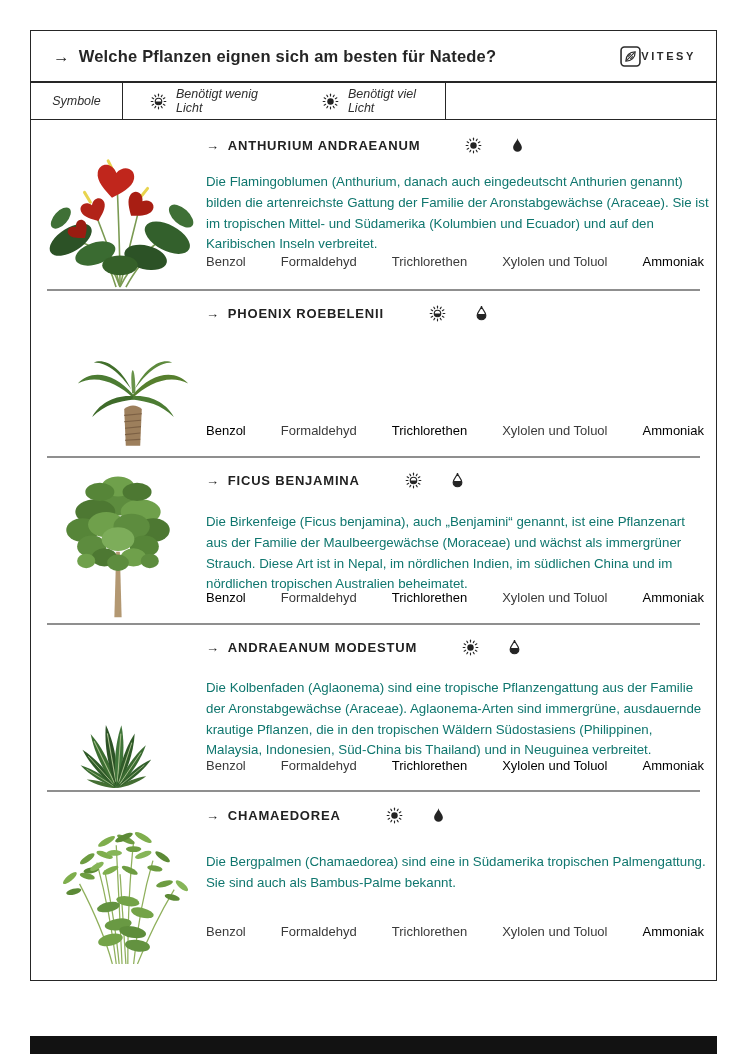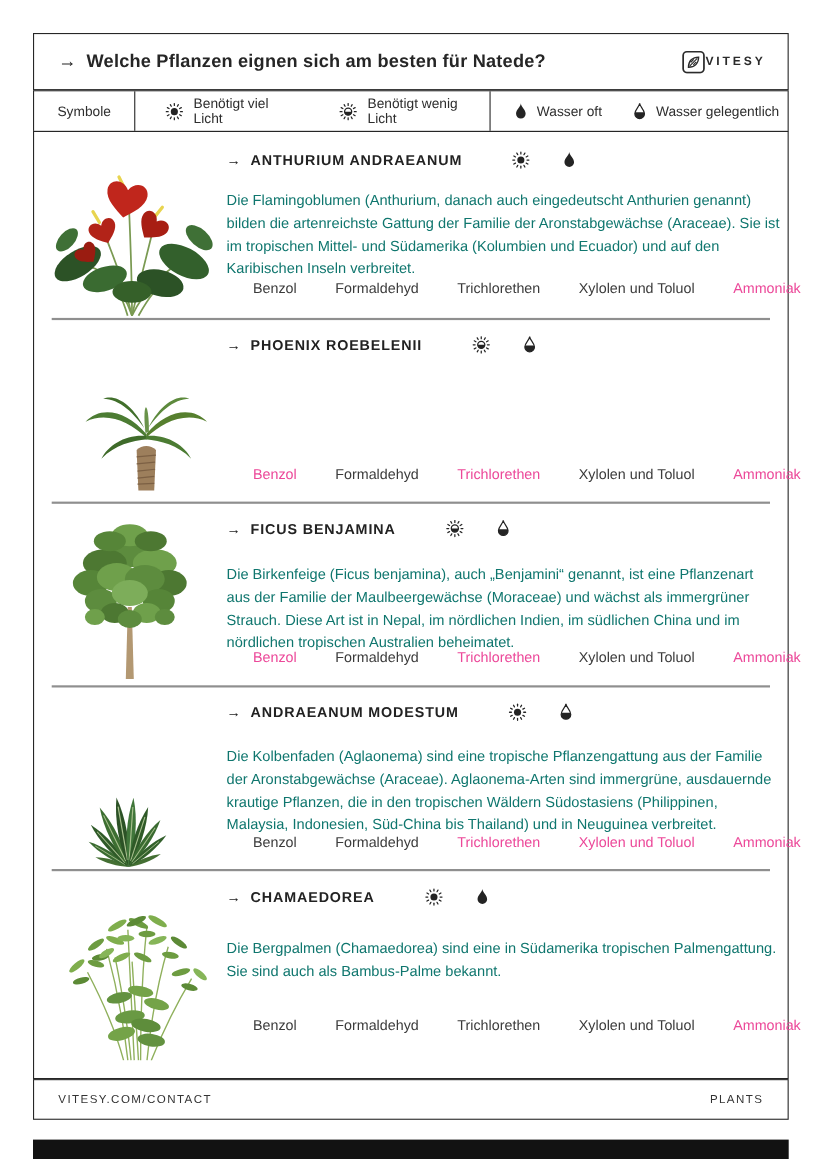--- a/index.html
+++ b/index.html
@@ -6,41 +6,41 @@
   body { background:#ffffff; font-family:"Liberation Sans", sans-serif; }
   .page { position:relative; width:747px; height:1054px; background:#fff; overflow:hidden; color:#2b2b2b; }
 
   .box { position:absolute; left:30px; width:687px; border:1.5px solid #262626; background:#fff; }
   .header-box { top:30px; height:52px; display:flex; align-items:center; justify-content:space-between; padding:0 20px 0 22px; }
   .page-title { font-size:16.5px; font-weight:700; letter-spacing:.2px; color:#262626; display:flex; align-items:center; gap:9px; }
   .brand { display:flex; align-items:center; gap:0; }
   .brand-name { font-size:11px; font-weight:700; letter-spacing:2.6px; color:#2b2b2b; }
 
   .legend-box { top:82px; height:38px; display:flex; align-items:stretch; }
-  .legend-cell { display:flex; align-items:center; }
+  .legend-cell { display:flex; align-items:center;font-style:italic; }
   .cell-symbole { width:92px; justify-content:center; border-right:1.5px solid #262626; font-size:12.5px; color:#2e2e2e; }
   .cell-light { width:323px; border-right:1.5px solid #262626; padding-left:26px; gap:34px; }
   .cell-water { flex:1; padding-left:21px; gap:28px; }
   .legend-item { display:flex; align-items:center; gap:8px; font-size:12.5px; color:#2e2e2e; }
 
   .content-box { top:119px; height:862px; }
   .plant-section { position:relative; }
   .sec-1 { height:171px; } .sec-2, .sec-3, .sec-4 { height:167px; } .sec-5 { height:190px; }
   .sep { position:absolute; bottom:0; left:16px; right:16px; border-top:2px solid #8f8f8f; }
 
   .name-row { position:absolute; left:175px; display:flex; align-items:center; }
   .plant-name { font-size:13px; font-weight:700; letter-spacing:.8px; color:#222; display:flex; align-items:center; gap:8px; margin-right:44px; }
   .icon-sun { width:19px; height:19px; color:#242424; margin-right:28px; flex:0 0 auto; }
   .icon-drop { width:13px; height:17px; color:#242424; flex:0 0 auto; }
   .legend-item .icon-sun { margin-right:0; }
 
   .plant-desc { position:absolute; left:175px; width:503px; font-size:13.3px; line-height:20.8px; color:#0f766e; white-space:pre-line; }
 
-  .chem-row { position:absolute; left:175px; width:498px; display:flex; justify-content:space-between; font-size:13px; color:#3b3b3b;margin-left:24px; }
-  .chem.muted { color:#ec4899; }
+  .chem-row { position:absolute; left:175px; width:498px; display:flex; justify-content:space-between; font-size:13px; color:#3b3b3b; }
+  .chem.muted { color:#000000; }
 
   .plant-photo { position:absolute; bottom:2px; }
 
   .footer-box { top:981px; height:37px; display:flex; align-items:center; justify-content:space-between; padding:0 22px; }
   .footer-text { font-size:10.5px; letter-spacing:1.3px; color:#333; font-weight:500; }
 
   .bottom-bar { position:absolute; left:30px; top:1036px; width:687px; height:18px; background:#121212; }
 </style>
 </head>
 <body>
@@ -100,43 +100,29 @@
       </svg>
       <span class="brand-name">VITESY</span>
     </div>
   </div>
 
   <div class="box legend-box">
     <div class="legend-cell cell-symbole">Symbole</div>
     <div class="legend-cell cell-light">
       <div class="legend-item">
         <svg class="icon-sun">
+            <use href="#sun-half"></use>
+          </svg>
+        <span>Benötigt wenig Licht</span>
+      </div>
+      <div class="legend-item">
+        <svg class="icon-sun">
             <use href="#sun-full"></use>
           </svg>
         <span>Benötigt viel Licht</span>
-      </div>
-      <div class="legend-item">
-        <svg class="icon-sun">
-            <use href="#sun-half"></use>
-          </svg>
-        <span>Benötigt wenig Licht</span>
-      </div>
-    </div>
-    <div class="legend-cell cell-water">
-      <div class="legend-item">
-        <svg class="icon-drop">
-            <use href="#drop-full"></use>
-          </svg>
-        <span>Wasser oft</span>
-      </div>
-      <div class="legend-item">
-        <svg class="icon-drop">
-            <use href="#drop-half"></use>
-          </svg>
-        <span>Wasser gelegentlich</span>
       </div>
     </div>
   </div>
 
   <div class="box content-box">
 
     <div class="plant-section sec-1">
       <svg class="plant-photo" style="left:10px" width="158" height="140" viewBox="0 0 160 142">
         <g stroke="#7a9a52" stroke-width="1.6" fill="none">
           <path d="M80 140 C70 110 50 95 32 92"></path>
@@ -401,20 +387,16 @@
         <span class="chem">Benzol</span>
         <span class="chem">Formaldehyd</span>
         <span class="chem">Trichlorethen</span>
         <span class="chem">Xylolen und Toluol</span>
         <span class="chem muted">Ammoniak</span>
       </div>
     </div>
 
   </div>
 
-  <div class="box footer-box">
-    <span class="footer-text">VITESY.COM/CONTACT</span>
-    <span class="footer-text">PLANTS</span>
-  </div>
 
   <div class="bottom-bar"></div>
 
 </div>
 
 </body></html>

